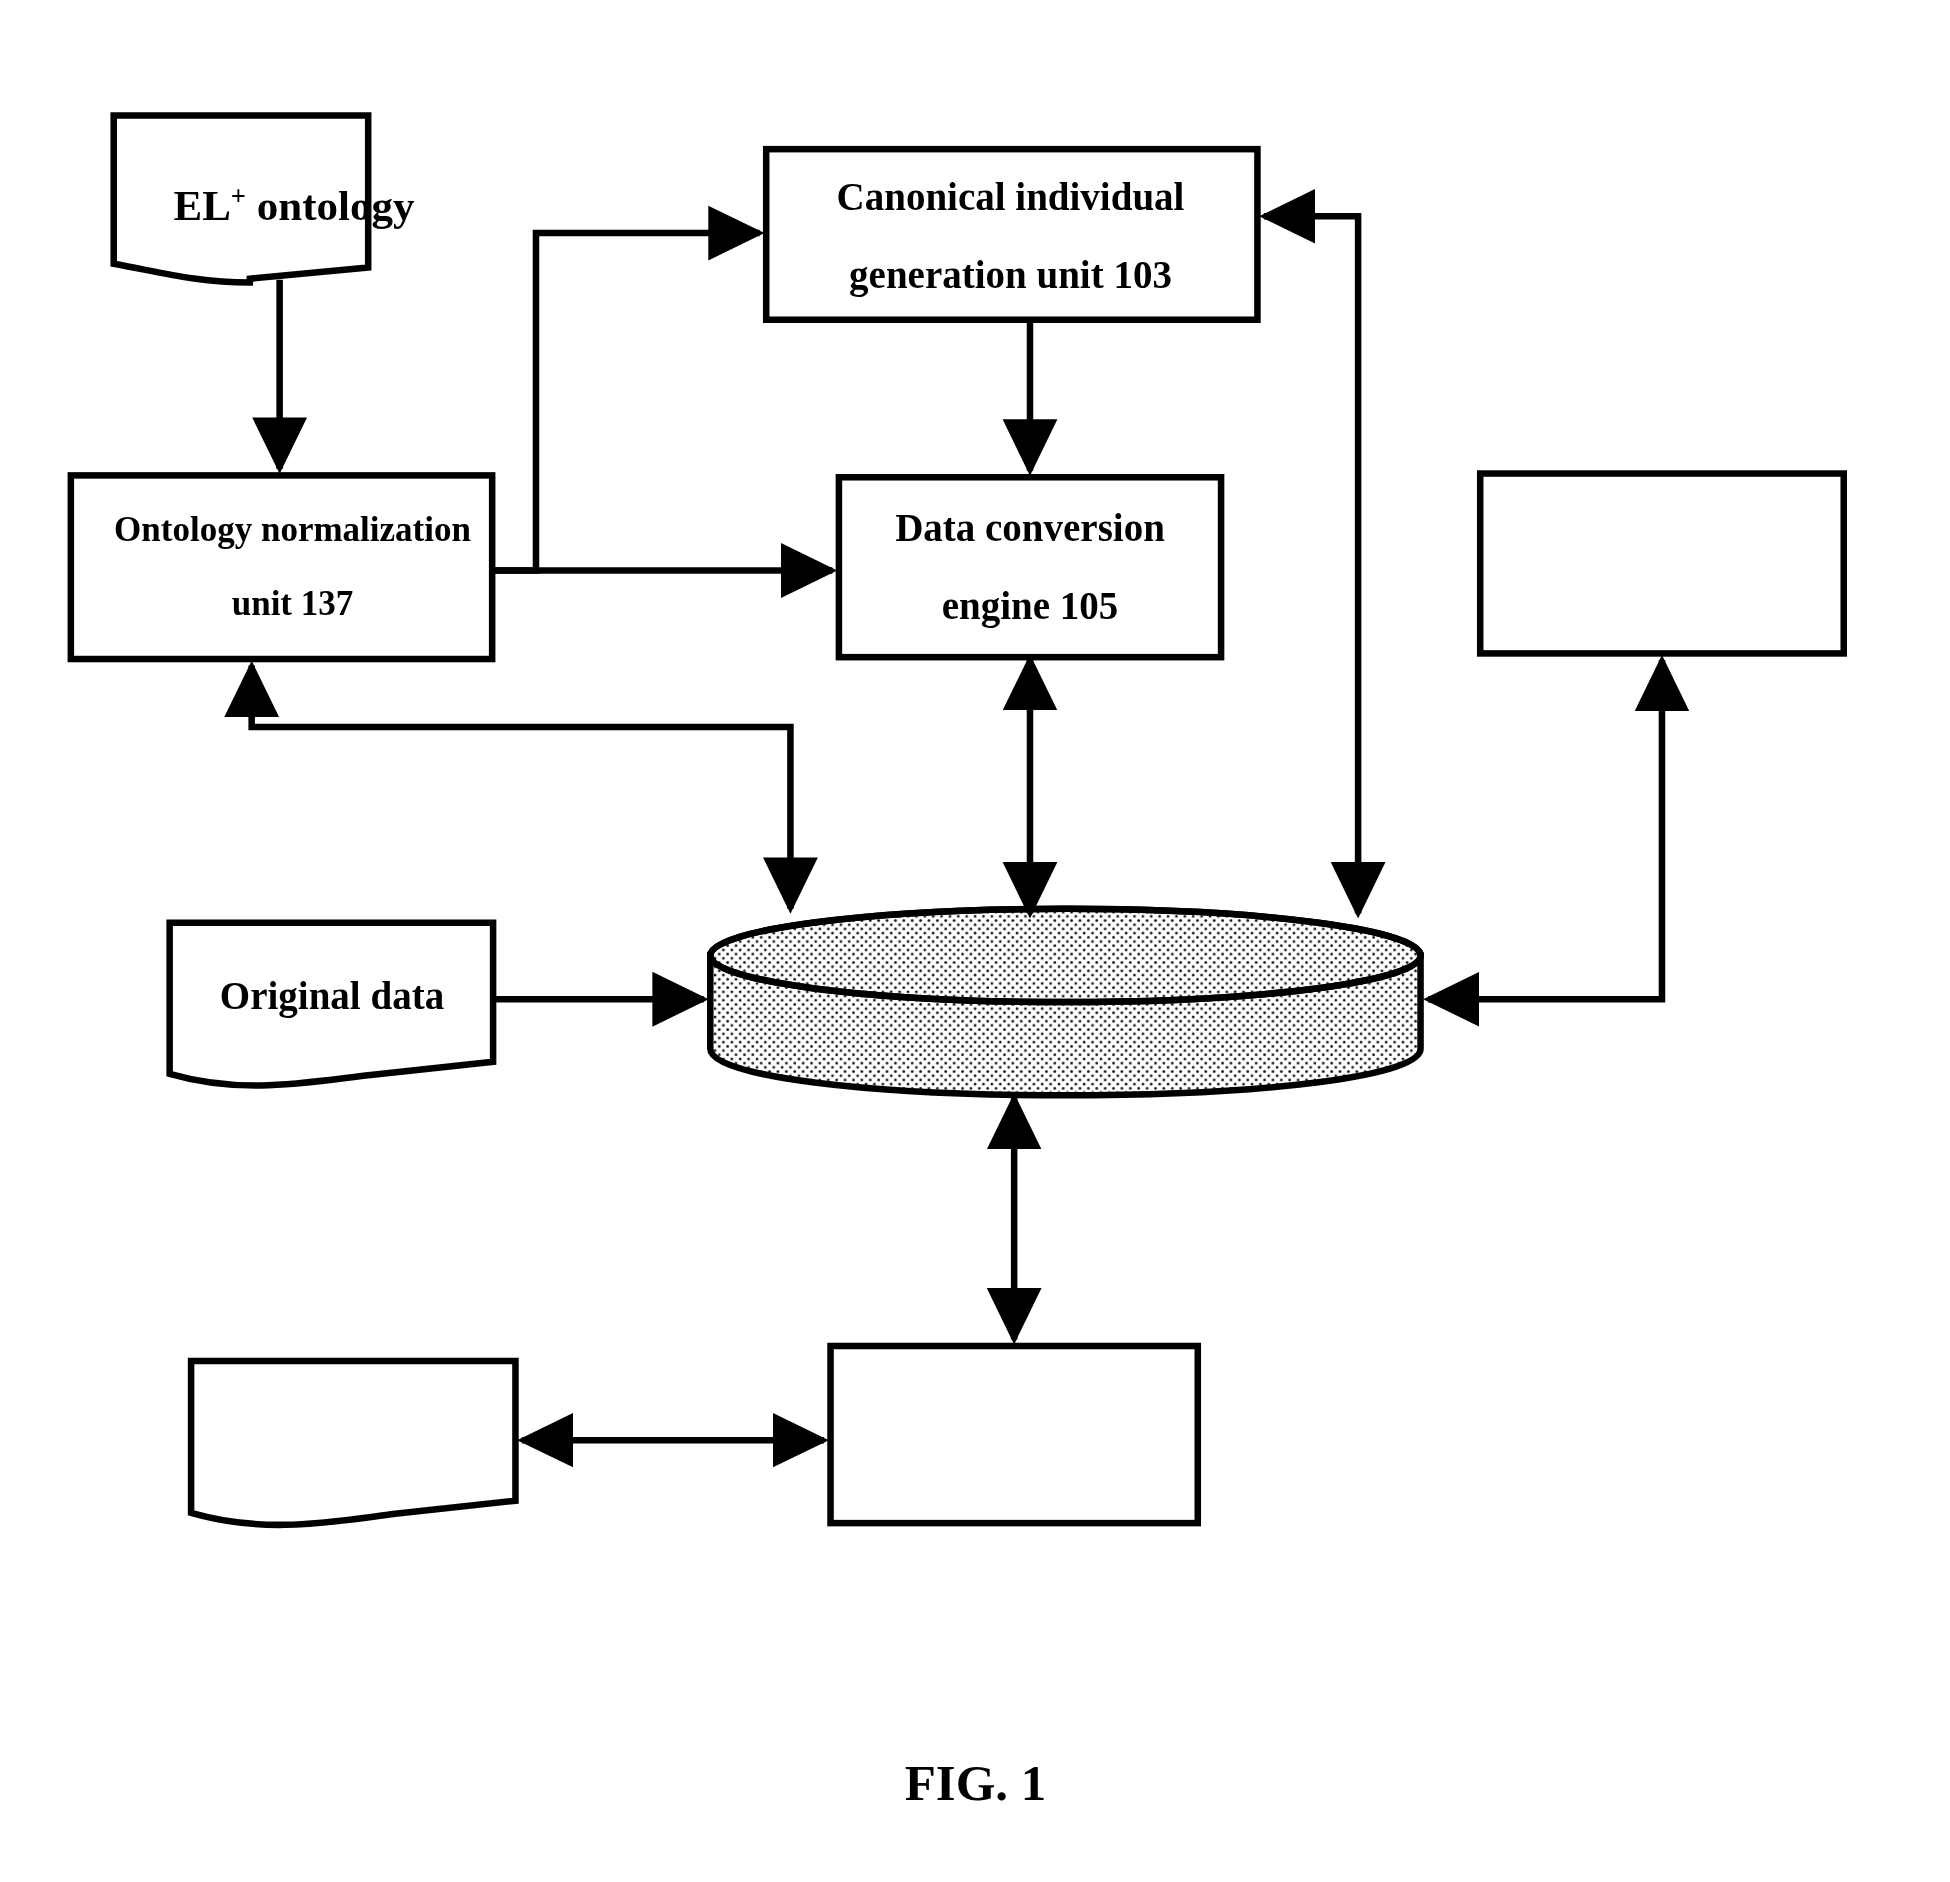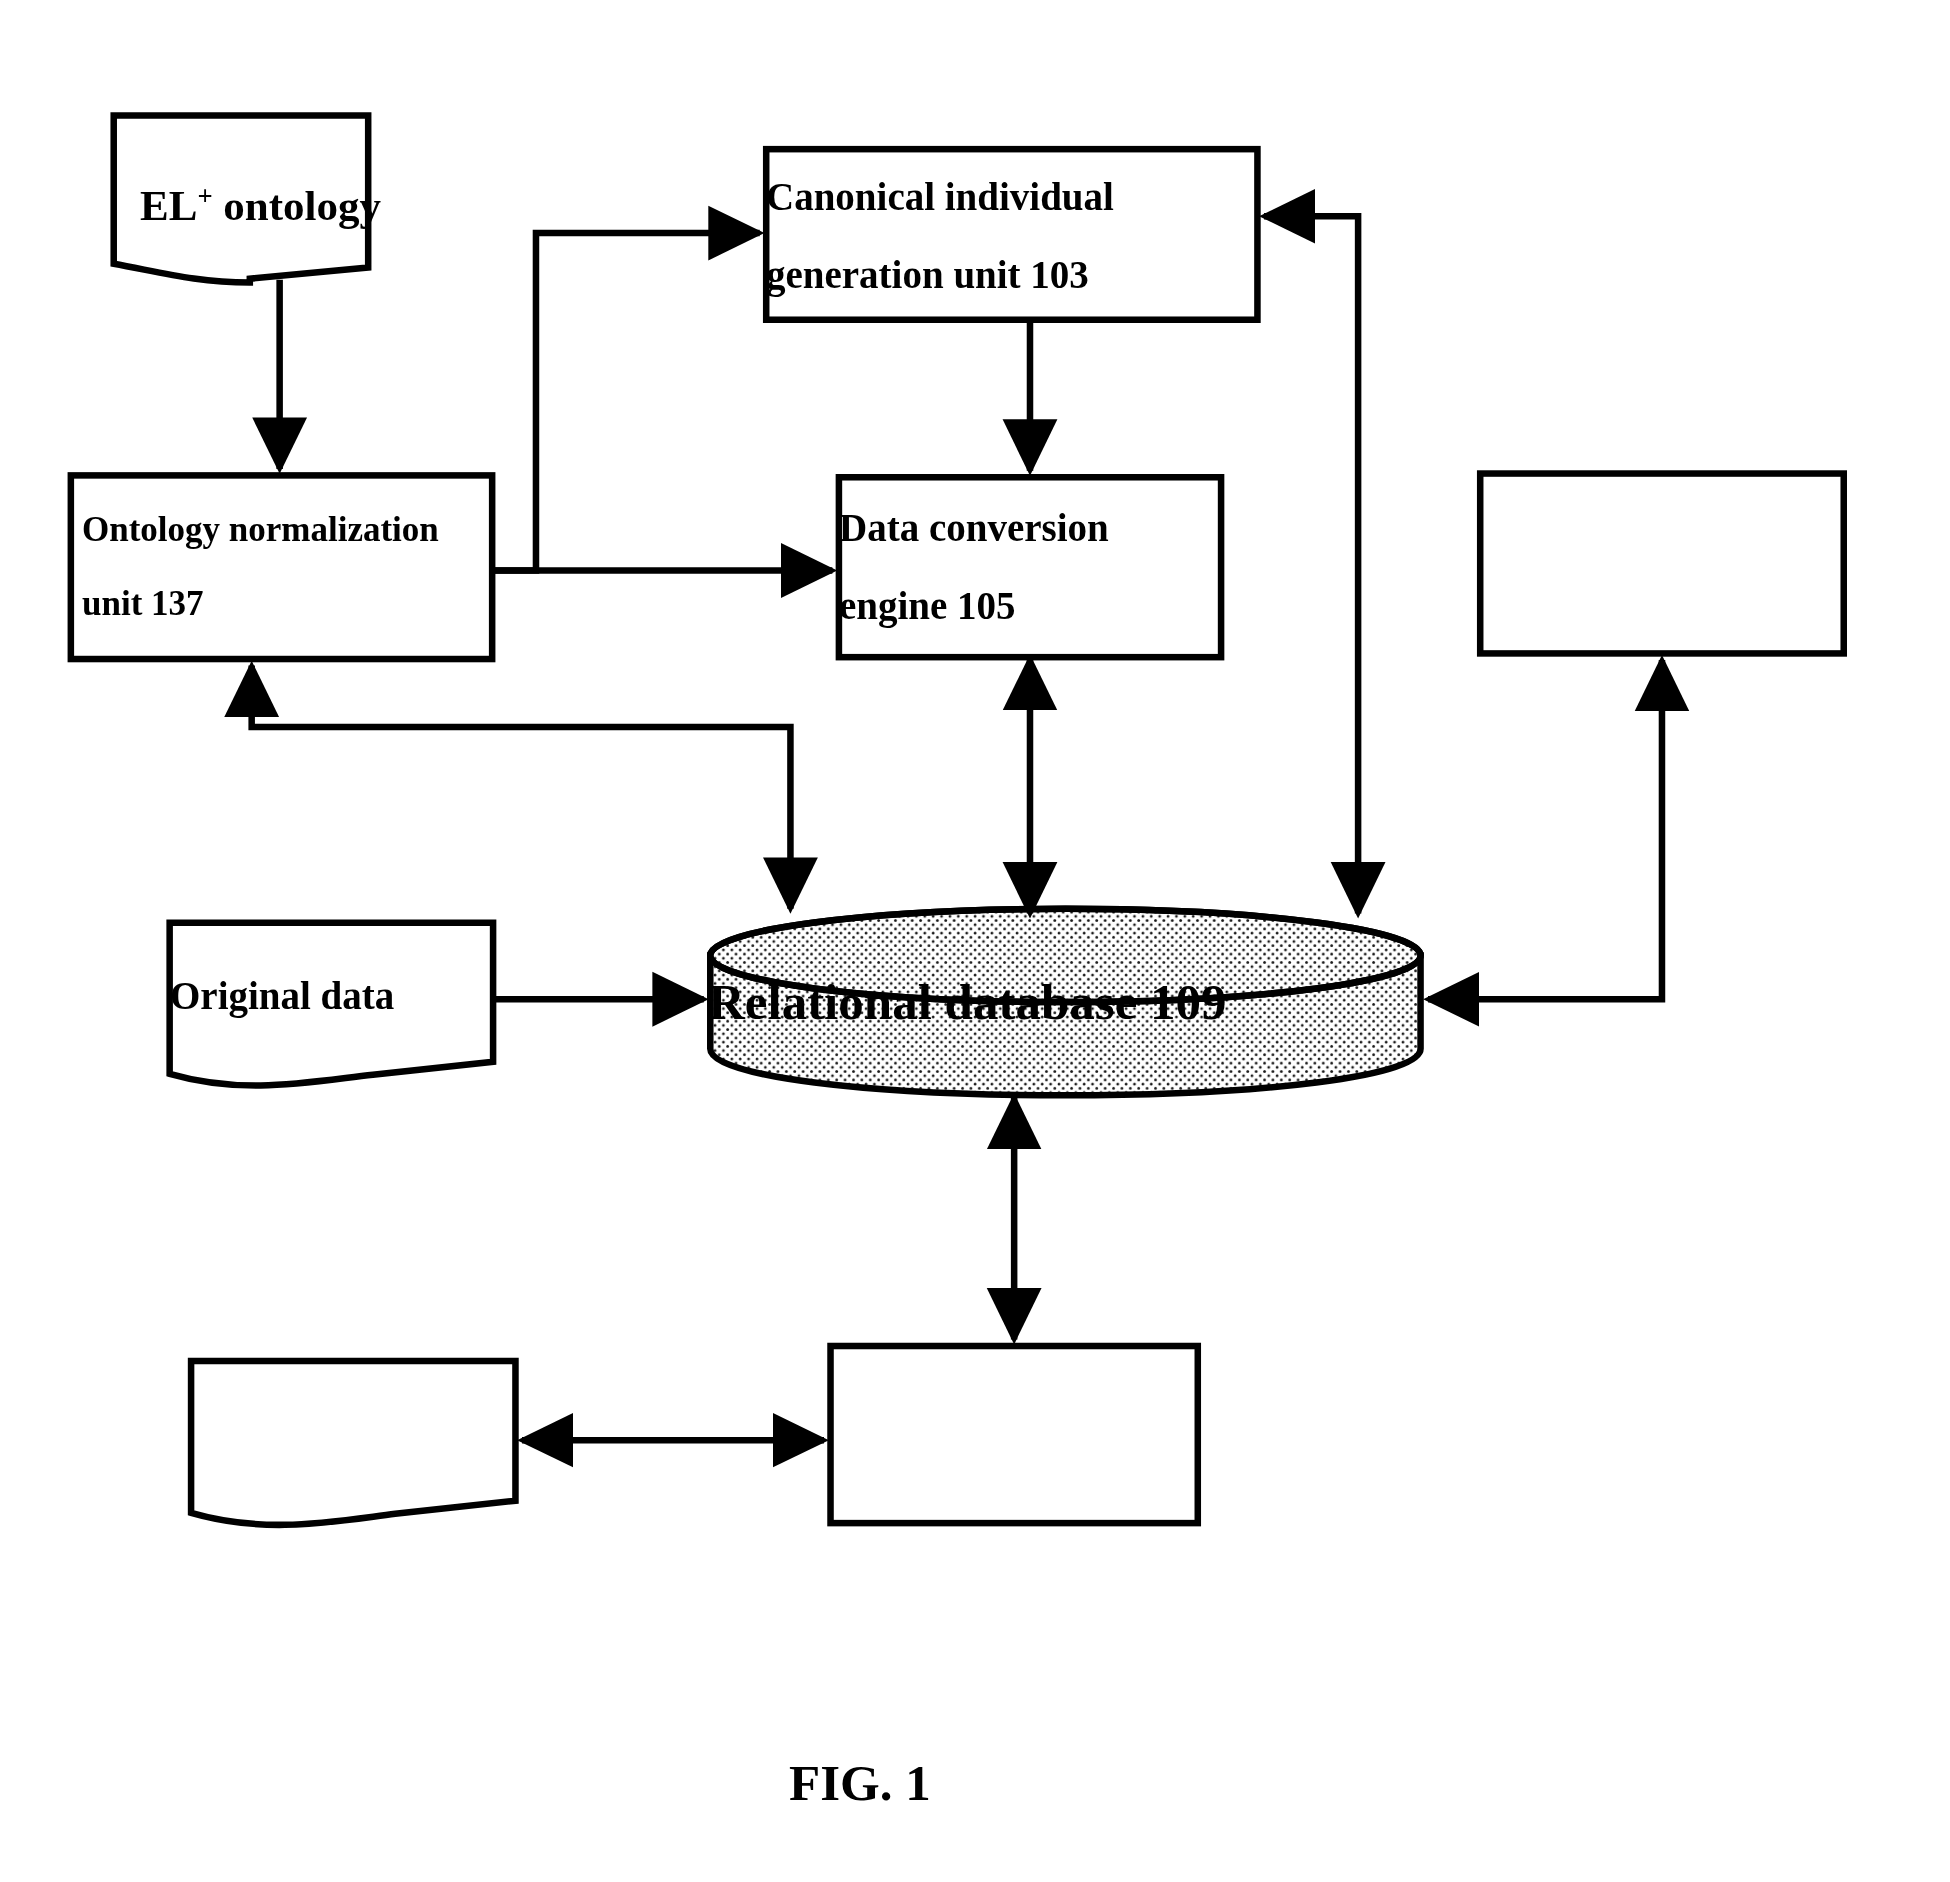--- a/index.html
+++ b/index.html
@@ -23,21 +23,21 @@
     left: 0;
     top: 0;
     width: 1950px;
     height: 1882px;
   }
   
   .node-label {
     position: absolute;
     display: flex;
     flex-direction: column;
-    align-items: flex-start;
+    align-items: center;
     justify-content: center;
     text-align: center;
     font-family: "Liberation Serif", "DejaVu Serif", serif;
     font-weight: bold;
     color: #000000;
     line-height: 1.0;
     pointer-events: none;
     white-space: nowrap;
   }
   .node-label .ln {
@@ -159,23 +159,20 @@
   <div class="node-label" id="label-data-conversion">
     <span class="ln s-42">Data conversion</span>
     <span class="ln s-42">engine 105</span>
   </div>
 
 
   <div class="node-label" id="label-original-data">
     <span class="ln s-42">Original data</span>
   </div>
 
-  <div class="node-label" id="label-relational-db">
-    <span class="ln s-55">Relational database 109</span>
-  </div>
 
 
 
   <div class="node-label" id="figure-caption">
     <span class="ln s-55">FIG. 1</span>
   </div>
 
 </div>
 
 

